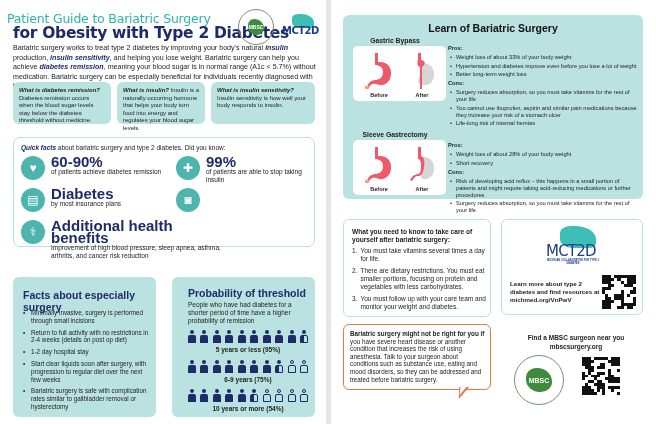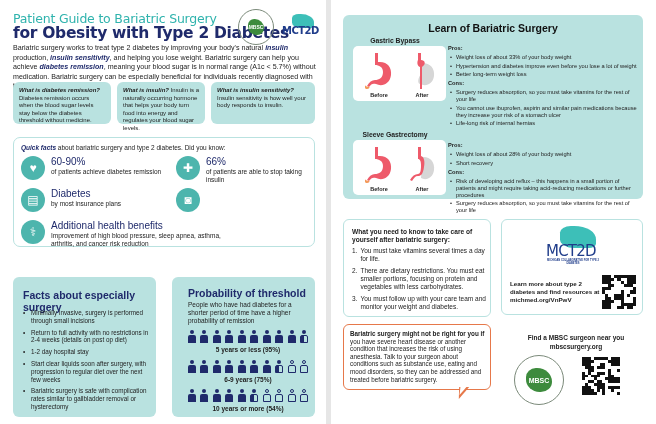--- a/index.html
+++ b/index.html
@@ -4,41 +4,41 @@
 <style>
   * { box-sizing: border-box; margin: 0; padding: 0; }
   html, body { width: 656px; height: 424px; overflow: hidden; background: #e6e6e6; }
   body { font-family: "Liberation Sans", sans-serif; color: #222; position: relative; }
 
   .page { position: absolute; top: 0; height: 424px; background: #fff; overflow: hidden; }
   .page-left { left: 0; width: 326px; }
   .page-right { left: 331px; width: 325px; }
 
   
-  .title1 { position: absolute; left: 13px; top: 11px; font-size: 12.5px; color: #2fb3ad; font-family: "DejaVu Sans", sans-serif; letter-spacing: -0.2px; }
+  .title1 { position: absolute; left: 7px; top: 11px; font-size: 12.5px; color: #2fb3ad; font-family: "DejaVu Sans", sans-serif; letter-spacing: -0.2px; }
   .title2 { position: absolute; left: 13px; top: 24px; font-size: 15.5px; color: #1f2a6b; font-weight: bold; font-family: "DejaVu Sans", sans-serif; letter-spacing: -0.3px; }
   .logo-mbsc-small { position: absolute; left: 238px; top: 9px; width: 36px; height: 36px; border-radius: 50%; border: 1.5px solid #7b8a7a; display:flex; align-items:center; justify-content:center; }
   .logo-mbsc-small .mi { width: 16px; height: 16px; background: #3d8b3d; border-radius: 40% 60% 45% 55%; display:flex; align-items:center; justify-content:center; font-size: 5px; color:#fff; font-weight:bold; }
   .logo-mct2d-small { position: absolute; left: 282px; top: 14px; width: 40px; height: 28px; }
   .logo-mct2d-small .shape { position:absolute; left: 10px; top: 0; width: 22px; height: 14px; background:#3dbfb8; border-radius: 30% 60% 20% 40%; }
   .logo-mct2d-small .txt { position:absolute; left:0; top: 11px; font-size: 10px; color:#1f3c8a; font-weight:bold; font-family: "DejaVu Sans", sans-serif; letter-spacing:-0.5px; }
 
   .intro { position: absolute; left: 13px; top: 44px; width: 305px; font-size: 7.1px; line-height: 9.5px; color: #222; }
   .intro b, .intro i { color: #1f2a6b; }
 
   .def-row { position: absolute; left: 13px; top: 82px; width: 302px; height: 42px; display: flex; gap: 6px; }
   .def-box { background: #b9e2e0; border-radius: 6px; padding: 5px 6px; font-size: 6px; line-height: 7.5px; }
   .def-box b i { font-style: italic; }
 
   .quick { position: absolute; left: 13px; top: 137px; width: 302px; height: 110px; border: 1.5px solid #b9e2e0; border-radius: 7px; }
   .quick-head { position: absolute; left: 7px; top: 6px; font-size: 6.5px; }
   .quick-head i { color: #1f2a6b; font-weight: bold; }
   .fact { position: absolute; display: flex; gap: 6px; align-items: flex-start; }
   .fact .ico { width: 24px; height: 24px; border-radius: 50%; background: #4db5ad; flex: none; display:flex; align-items:center; justify-content:center; color:#fff; font-size: 12px; }
-  .fact .big { font-size: 10px; font-weight: normal; color: #1f2a6b; line-height: 12px; }
+  .fact .big { font-size: 15px; font-weight: bold; color: #1f2a6b; line-height: 12px; }
   .fact .small { font-size: 6.5px; line-height: 8px; color: #222; }
 
   .facts-box { position: absolute; left: 13px; top: 277px; width: 143px; height: 140px; background: #b9e2e0; border-radius: 6px; }
   .facts-title { position: absolute; left: 10px; top: 12px; font-size: 10.5px; font-weight: bold; color: #1f2a6b; }
   .facts-list { position: absolute; left: 10px; top: 32px; width: 130px; list-style: none; }
   .facts-list li { position: relative; padding-left: 8px; font-size: 6.3px; line-height: 7.8px; margin-bottom: 4px; }
   .facts-list li::before { content: "•"; position: absolute; left: 0; top: 0; }
 
   .prob-box { position: absolute; left: 172px; top: 277px; width: 143px; height: 140px; background: #b9e2e0; border-radius: 6px; }
   .prob-title { position: absolute; left: 16px; top: 10px; font-size: 10.5px; font-weight: bold; color: #1f2a6b; }
@@ -117,21 +117,21 @@
     <div class="fact" style="left:7px;top:18px;width:150px">
       <div class="ico">♥</div>
       <div>
           <div class="big">60-90%</div>
           <div class="small">of patients achieve diabetes remission</div>
         </div>
     </div>
     <div class="fact" style="left:162px;top:18px;width:135px">
       <div class="ico">✚</div>
       <div>
-          <div class="big">66%</div>
+          <div class="big">99%</div>
           <div class="small">of patients are able to stop taking insulin</div>
         </div>
     </div>
     <div class="fact" style="left:7px;top:50px;width:150px">
       <div class="ico">▤</div>
       <div>
           <div class="big">Diabetes</div>
           <div class="small">by most insurance plans</div>
         </div>
     </div>

